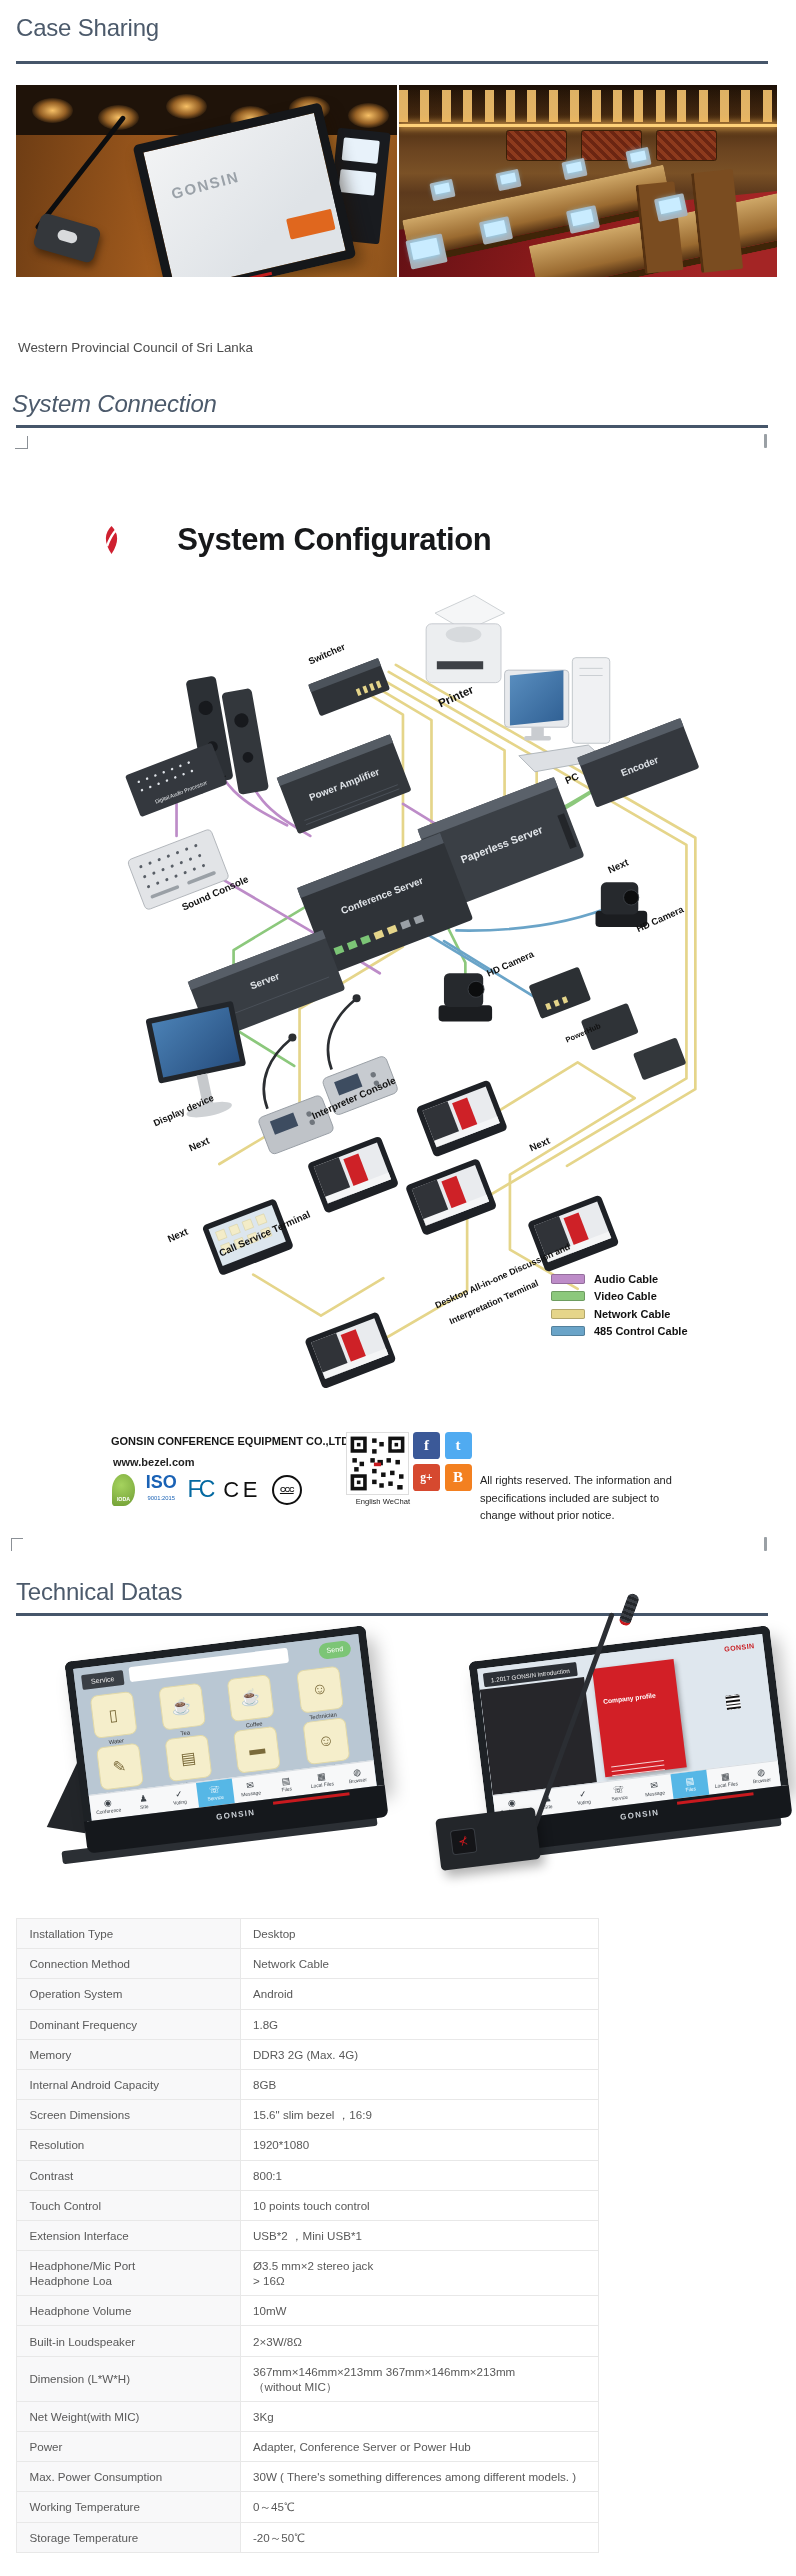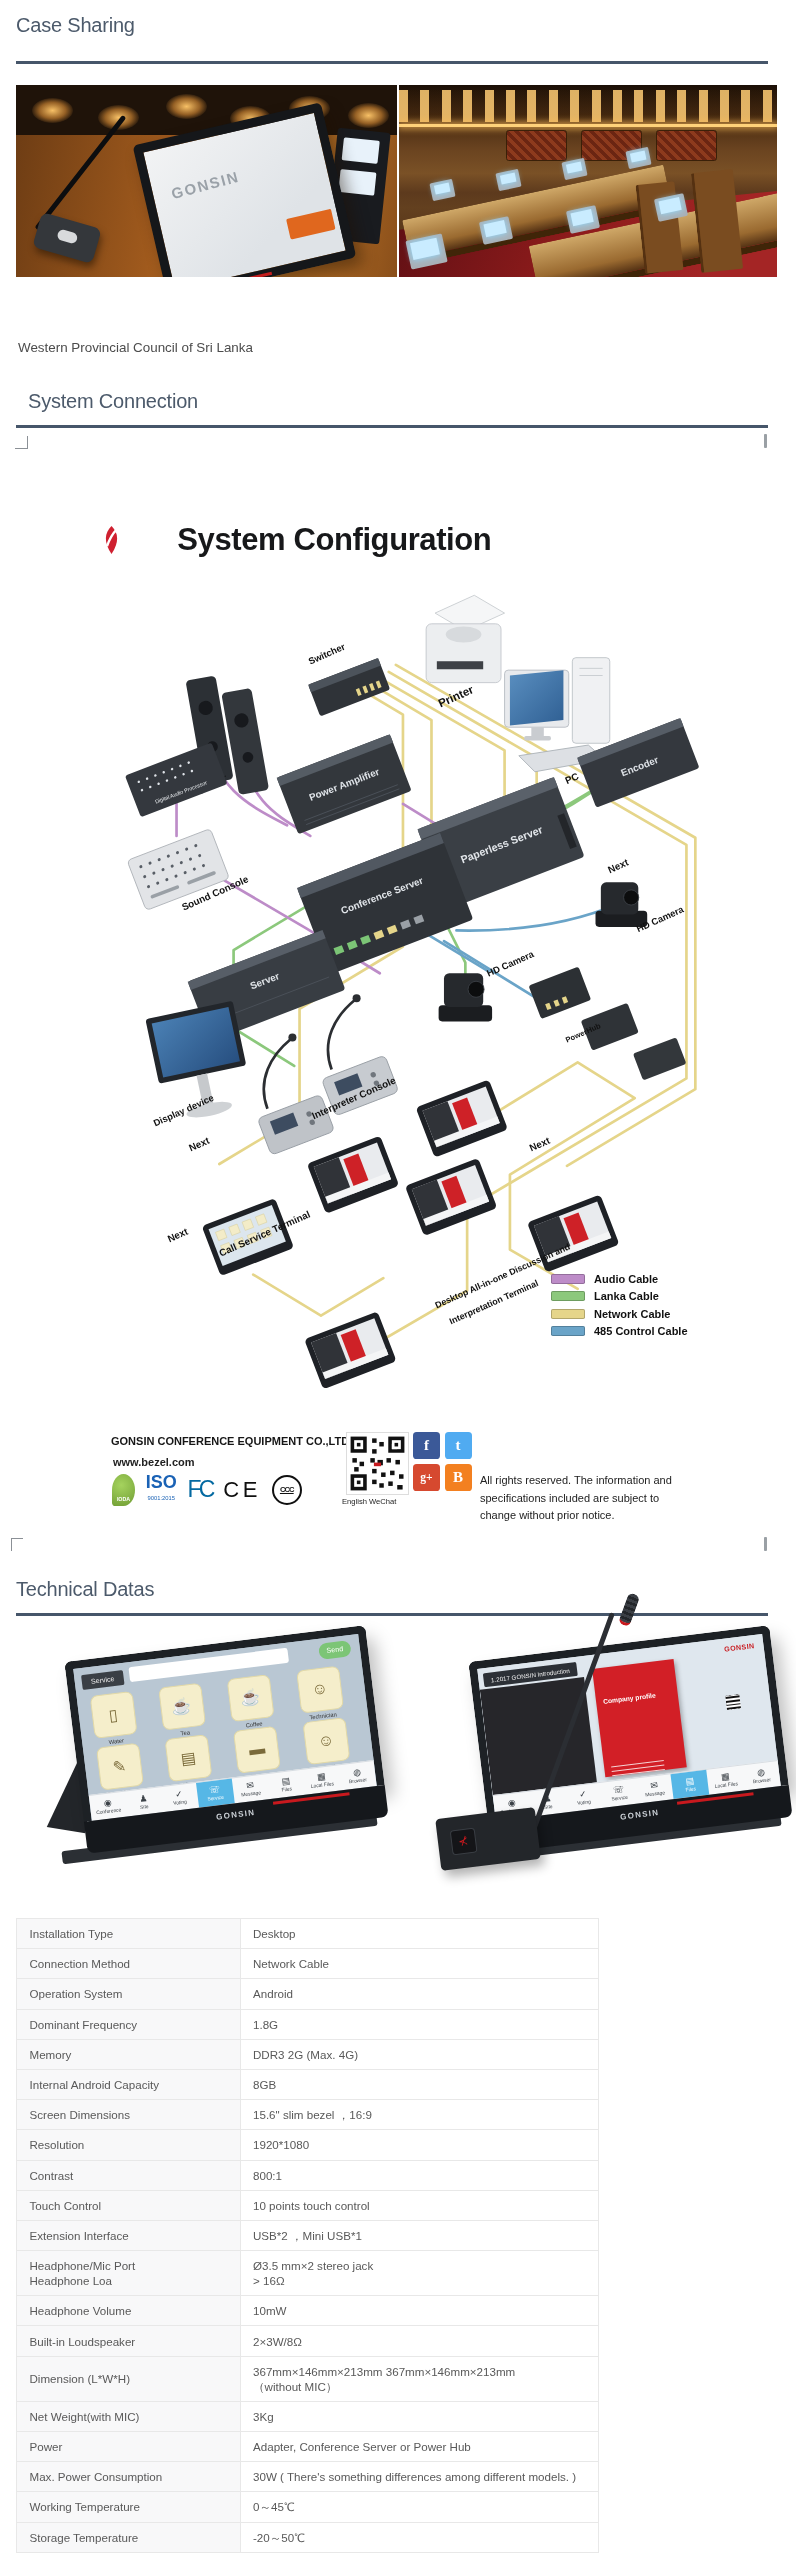--- a/index.html
+++ b/index.html
@@ -1,19 +1,19 @@
 <!DOCTYPE html>
 <html style="font-size:14.3px"><head>
 <meta charset="utf-8">
 <style>
   html,body{margin:0;padding:0;background:#fff;}
   body{font-family:"Liberation Sans", sans-serif;}
   .page{position:relative;width:797px;height:2576px;background:#fff;overflow:hidden;}
   .abs{position:absolute;}
-  h2.sec{margin:0;font-size:20px;font-weight:400;color:#4c5a6b;letter-spacing:-0.2px;}
+  h2.sec{margin:0;font-size:24px;font-weight:400;color:#4c5a6b;letter-spacing:-0.2px;}
   .rule{position:absolute;left:16px;width:752px;height:2.7px;background:#46566a;}
   .caption{font-size:13.4px;color:#4c4c4c;}
   
   .mark-br{width:11.6px;height:11.6px;border-right:1.8px solid #8b9096;border-bottom:1.8px solid #8b9096;}
   .mark-tl{width:11.6px;height:11.6px;border-left:1.8px solid #8b9096;border-top:1.8px solid #8b9096;}
   .vmark{width:2.7px;height:14.3px;background:#9aa0a5;border-radius:0.9px;}
 
   
   .photo{position:absolute;top:85px;height:192px;overflow:hidden;background:#6b3d16;}
   .photo-left{left:16px;width:381px;}
@@ -51,21 +51,21 @@
   .f-company{position:absolute;left:111px;top:1435px;font-size:11px;font-weight:700;color:#161616;}
   .f-site{position:absolute;left:113px;top:1456px;font-size:11px;font-weight:700;color:#222;}
   .f-certs{position:absolute;left:112px;top:1471px;display:flex;align-items:center;gap:10.7px;height:37px;}
   .cert-ioda{width:23px;height:32px;border-radius:50% 50% 50% 3.6px;background:radial-gradient(circle at 40% 35%,#a5d35e,#6f9c33);display:flex;align-items:flex-end;justify-content:center;font-size:5.3px;font-weight:700;color:#fff;padding-bottom:3.6px;box-sizing:border-box;}
   .cert-iso{text-align:center;color:#1a62b5;font-weight:800;font-size:18px;line-height:16px;}
   .cert-iso em{display:block;font-style:normal;font-size:5.8px;font-weight:400;}
   .cert-fcc{font-size:23px;font-weight:400;color:#0369a1;letter-spacing:-2.7px;}
   .cert-ce{font-size:22px;font-weight:400;color:#101010;letter-spacing:3.6px;}
   .cert-ccc{width:30px;height:30px;border:2.2px solid #101010;border-radius:50%;display:flex;align-items:center;justify-content:center;font-size:7.6px;font-weight:800;color:#101010;letter-spacing:-0.9px;box-sizing:border-box;text-decoration:underline;}
   .qr{position:absolute;left:346px;top:1432px;width:61px;height:61px;background:#fff;border:0.9px solid #ddd;}
-  .qr-cap{position:absolute;left:342px;top:1497px;width:68px;text-align:left;font-size:7.6px;color:#222;}
+  .qr-cap{position:absolute;left:342px;top:1497px;width:68px;text-align:right;font-size:7.6px;color:#222;}
   .social{position:absolute;left:413px;top:1432px;display:grid;grid-template-columns:27px 27px;grid-auto-rows:27px;gap:4.5px;}
   .soc{border-radius:3.6px;color:#fff;display:flex;align-items:center;justify-content:center;font-weight:800;font-size:15px;font-family:"Liberation Serif",serif;}
   .f-rights{position:absolute;left:480px;top:1442px;width:214px;font-size:11px;color:#222;line-height:1.6;margin-top:30px;}
 
   
   .tablet{position:absolute;width:339px;height:267px;}
   .t-frame{position:absolute;left:21.4px;top:5.3px;width:287px;height:153px;background:#b9c7d3;border:8px solid #1d2125;border-bottom:none;border-radius:7.1px 7.1px 0 0;transform:rotate(-7deg);box-shadow:7.1px 12.5px 18px rgba(0,0,0,.25);}
   .t-bezel{position:absolute;left:-8px;bottom:-32px;width:303px;height:32px;background:#15181c;border-radius:0 0 7.1px 7.1px;}
   .t-brand{position:absolute;left:50%;top:7.1px;transform:translateX(-50%);color:#c9ced4;font-size:8px;font-weight:700;letter-spacing:1.3px;}
   .t-redstripe{position:absolute;right:36px;top:2.7px;width:77px;height:3.6px;background:#c8191e;}
@@ -169,21 +169,21 @@
     <div class="pr-term" style="left:257px;top:111px;width:30px;height:23px;">
         <i style="width:21.4px;height:13.4px;"></i>
       </div>
     <div class="pr-term" style="left:9px;top:152px;width:37px;height:28.5px;">
         <i style="width:27px;height:17px;"></i>
       </div>
   </div>
 
   <div class="caption abs" style="left:18px;top:340px;">Western Provincial Council of Sri Lanka</div>
 
-  <h2 class="sec abs" style="left:28px;top:390px;">System Connection</h2>
+  <h2 class="sec abs" style="left:12px;top:390px;font-style:italic;">System Connection</h2>
   <div class="rule" style="top:425px;"></div>
   <div class="abs mark-br" style="left:15px;top:436px;"></div>
   <div class="abs vmark" style="left:764px;top:434px;"></div>
 
   <div class="diag-title">
     <svg width="23" height="30" viewBox="0 0 26 34">
       <path d="M13,1 C21,9 22,19 13,33 C4,19 5,9 13,1 Z" fill="#cf2030"></path>
       <path d="M8,24 C11,15 15,9 19,5" stroke="#ffffff" stroke-width="2.6" fill="none"></path>
     </svg>
     <span>System Configuration</span>
@@ -496,21 +496,21 @@
 
   <div class="legend">
 
       <div class="legend-row">
         <span class="legend-chip" style="background: rgb(189, 140, 200);"></span>
         <span class="legend-label">Audio Cable</span>
       </div>
 
       <div class="legend-row">
         <span class="legend-chip" style="background: rgb(140, 200, 124);"></span>
-        <span class="legend-label">Lanka Cable</span>
+        <span class="legend-label">Video Cable</span>
       </div>
 
       <div class="legend-row">
         <span class="legend-chip" style="background: rgb(229, 213, 138);"></span>
         <span class="legend-label">Network Cable</span>
       </div>
 
       <div class="legend-row">
         <span class="legend-chip" style="background: rgb(106, 164, 200);"></span>
         <span class="legend-label">485 Control Cable</span>

